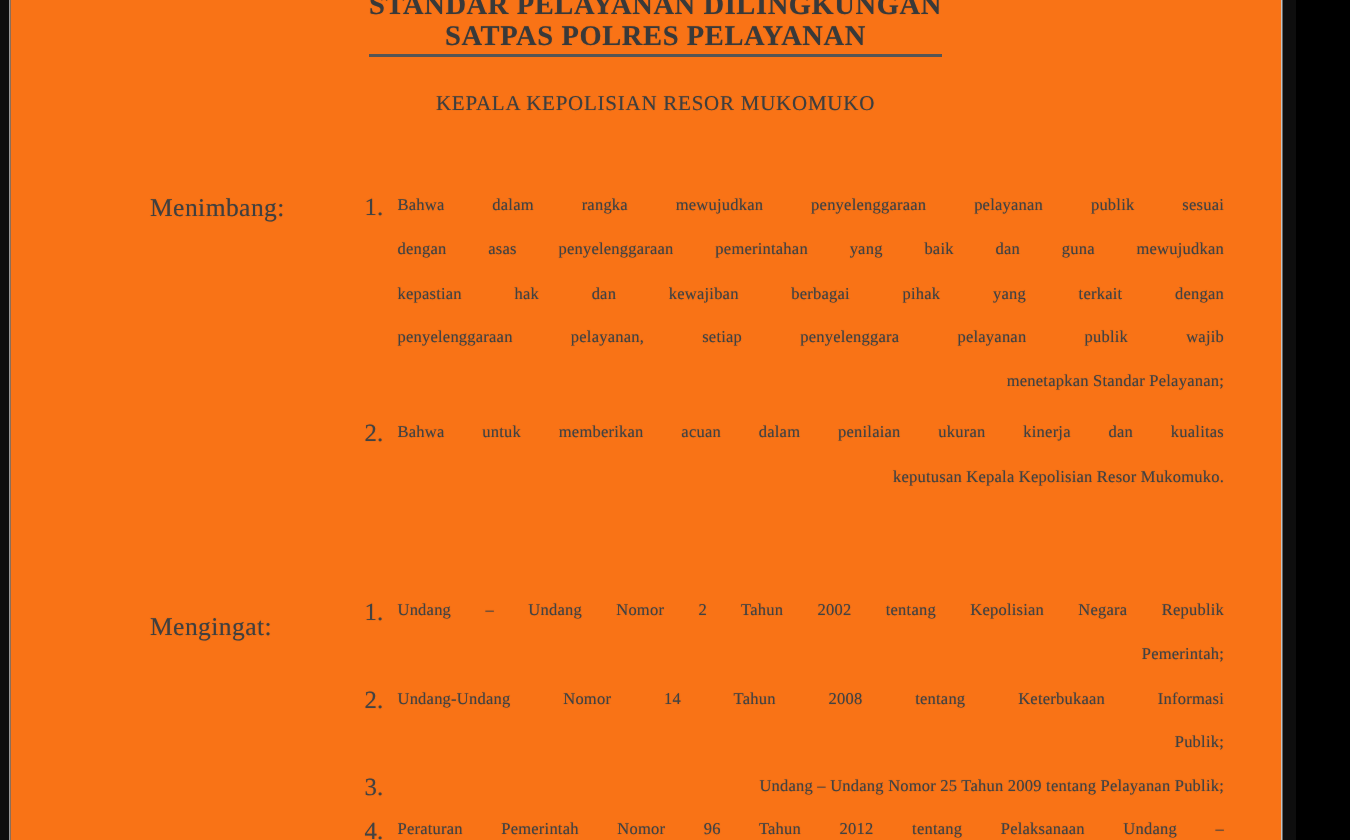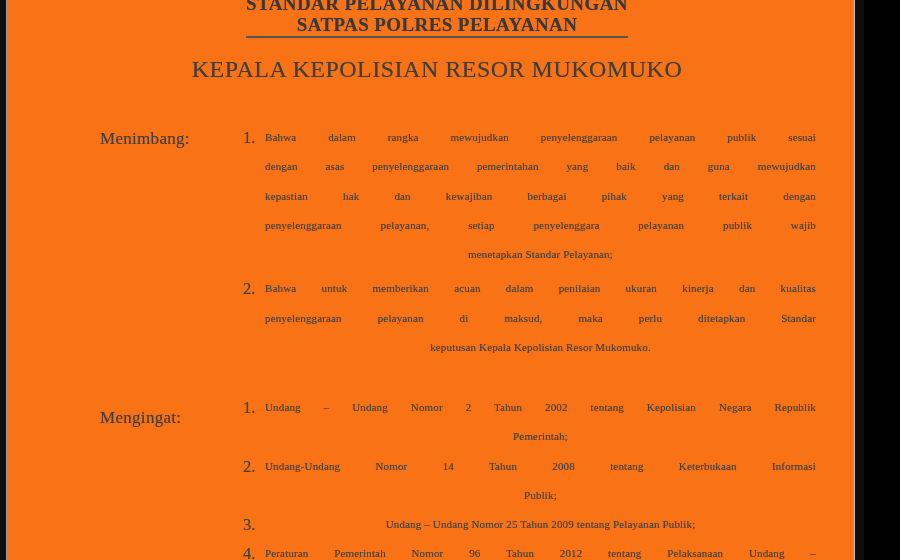--- a/index.html
+++ b/index.html
@@ -44,21 +44,21 @@
   .title-line {
     font-size: 19px;
     font-weight: bold;
     line-height: 21px;
     letter-spacing: 0.4px;
     color: #393939;
     white-space: nowrap;
   }
   .subtitle {
     margin-top: 21px;
-    font-size: 24px;
+    font-size: 14px;
     line-height: 21px;
     letter-spacing: 0.5px;
     color: #3e3e3e;
     white-space: nowrap;
   }
 
   
   .side-label {
     position: absolute;
     left: 100px;
@@ -93,21 +93,21 @@
     font-size: 11px;
     line-height: 29.3px;
     letter-spacing: 0.15px;
     color: #424242;
     white-space: normal;
   }
   .pline.just {
     text-align: justify;
     text-align-last: justify;
   }
-  .pline.last { text-align: center; }
+  .pline.last { text-align: right; }
 </style>
 </head>
 <body>
 
 <div class="page doc-text">
 
   <div class="edge-bar left"></div>
   <div class="edge-bar right"></div>
 
   <div class="header">
@@ -128,21 +128,20 @@
         <div class="pline just">dengan asas penyelenggaraan pemerintahan yang baik dan guna mewujudkan</div>
         <div class="pline just">kepastian hak dan kewajiban berbagai pihak yang terkait dengan</div>
         <div class="pline just">penyelenggaraan pelayanan, setiap penyelenggara pelayanan publik wajib</div>
         <div class="pline last">menetapkan Standar Pelayanan;</div>
       </div>
     </div>
     <div class="num-item spaced">
       <span class="num-marker">2.</span>
       <div class="item-lines">
         <div class="pline just">Bahwa untuk memberikan acuan dalam penilaian ukuran kinerja dan kualitas</div>
-        <div class="pline just">penyelenggaraan pelayanan di maksud, maka perlu ditetapkan Standar</div>
         <div class="pline last">keputusan Kepala Kepolisian Resor Mukomuko.</div>
       </div>
     </div>
   </div>
 
   <div class="side-label label-mengingat">Mengingat:</div>
 
   <div class="num-list list-mengingat">
     <div class="num-item">
       <span class="num-marker">1.</span>

